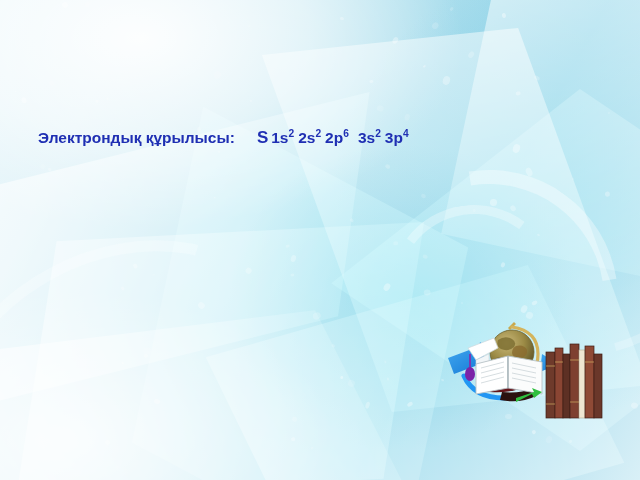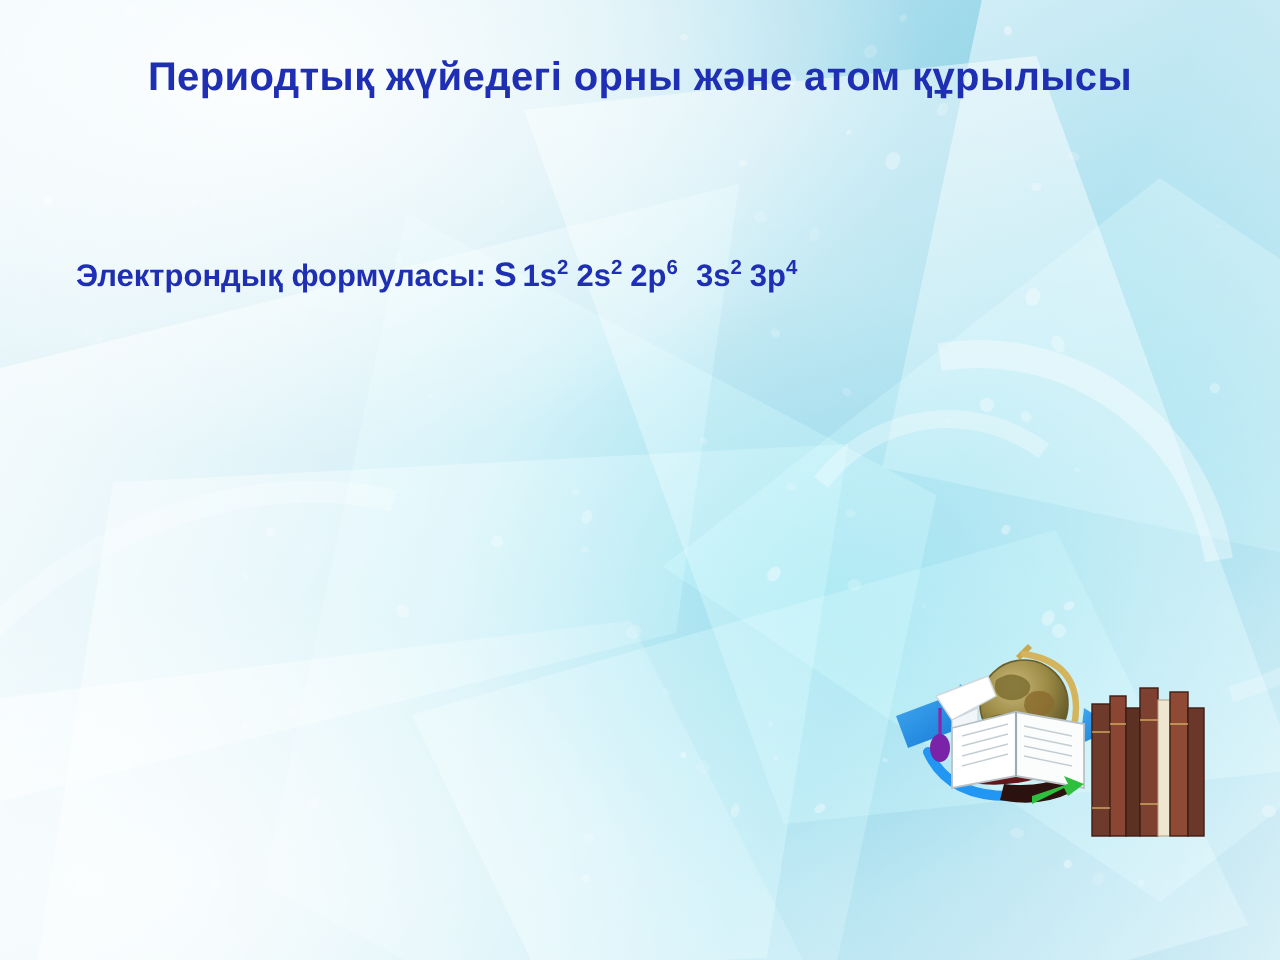--- a/index.html
+++ b/index.html
@@ -116,21 +116,21 @@
     left: 38px;
     top: 126px;
     color: #1f2fb3;
     font-weight: bold;
     font-size: 15.5px;
     line-height: 24px;
     white-space: nowrap;
   }
   .line2 .label { }
   .formula {
-    margin-left: 4px;
+    margin-left: 22px;
   }
   .formula .elem {
     font-size: 17px;
     margin-right: 3px;
   }
   .orb { margin-right: 4px; }
   .orb.gap { margin-left: 5px; }
   sup { font-size: 0.66em; vertical-align: super; line-height: 0; }
 
   
@@ -257,25 +257,24 @@
       <div class="dot" style="width: 6.93168px; height: 4.2601px; left: 364.223px; top: 402.839px; opacity: 0.47; transform: rotate(106.564deg);"></div>
       <div class="dot" style="width: 6.08138px; height: 8.29645px; left: 520.894px; top: 305.063px; opacity: 0.56; transform: rotate(28.2834deg);"></div>
       <div class="dot" style="width: 3.17756px; height: 3.32546px; left: 340.065px; top: 376.496px; opacity: 0.6; transform: rotate(84.6897deg);"></div>
       <div class="dot" style="width: 5.48157px; height: 4.821px; left: 582.532px; top: 384.582px; opacity: 0.6; transform: rotate(124.145deg);"></div>
       <div class="dot" style="width: 2.57886px; height: 1.82642px; left: 310.646px; top: 446.952px; opacity: 0.26; transform: rotate(125.992deg);"></div>
       <div class="dot" style="width: 5.66299px; height: 3.53868px; left: 570.891px; top: 370.63px; opacity: 0.2; transform: rotate(7.01417deg);"></div>
       <div class="dot" style="width: 7.0651px; height: 6.96857px; left: 525.674px; top: 312.386px; opacity: 0.48; transform: rotate(116.05deg);"></div>
       <div class="dot" style="width: 6.22611px; height: 8.50838px; left: 525.768px; top: 167.726px; opacity: 0.5; transform: rotate(155.639deg);"></div>
     </div>
 
-  <div class="title">Периодтық жүйедегі орны  және атом құрылысы</div>
 
   <div class="body-block">
     <div class="line2">
-      <span class="label">Электрондық формуласы:</span><span class="formula"><span class="elem">S</span><span id="config-slot"><span class="orb">1s<sup>2</sup></span><span class="orb">2s<sup>2</sup></span><span class="orb">2p<sup>6</sup></span><span class="orb gap">3s<sup>2</sup></span><span class="orb">3p<sup>4</sup></span></span></span>
+      <span class="label">Электрондық құрылысы:</span><span class="formula"><span class="elem">S</span><span id="config-slot"><span class="orb">1s<sup>2</sup></span><span class="orb">2s<sup>2</sup></span><span class="orb">2p<sup>6</sup></span><span class="orb gap">3s<sup>2</sup></span><span class="orb">3p<sup>4</sup></span></span></span>
     </div>
   </div>
 
   <div id="clipart">
     <svg viewBox="0 0 160 108" width="160" height="108" xmlns="http://www.w3.org/2000/svg">
       <defs>
         <radialGradient id="globeG" cx="38%" cy="30%" r="72%">
           <stop offset="0%" stop-color="#c9b878"></stop>
           <stop offset="55%" stop-color="#9b8a45"></stop>
           <stop offset="100%" stop-color="#5f5527"></stop>

